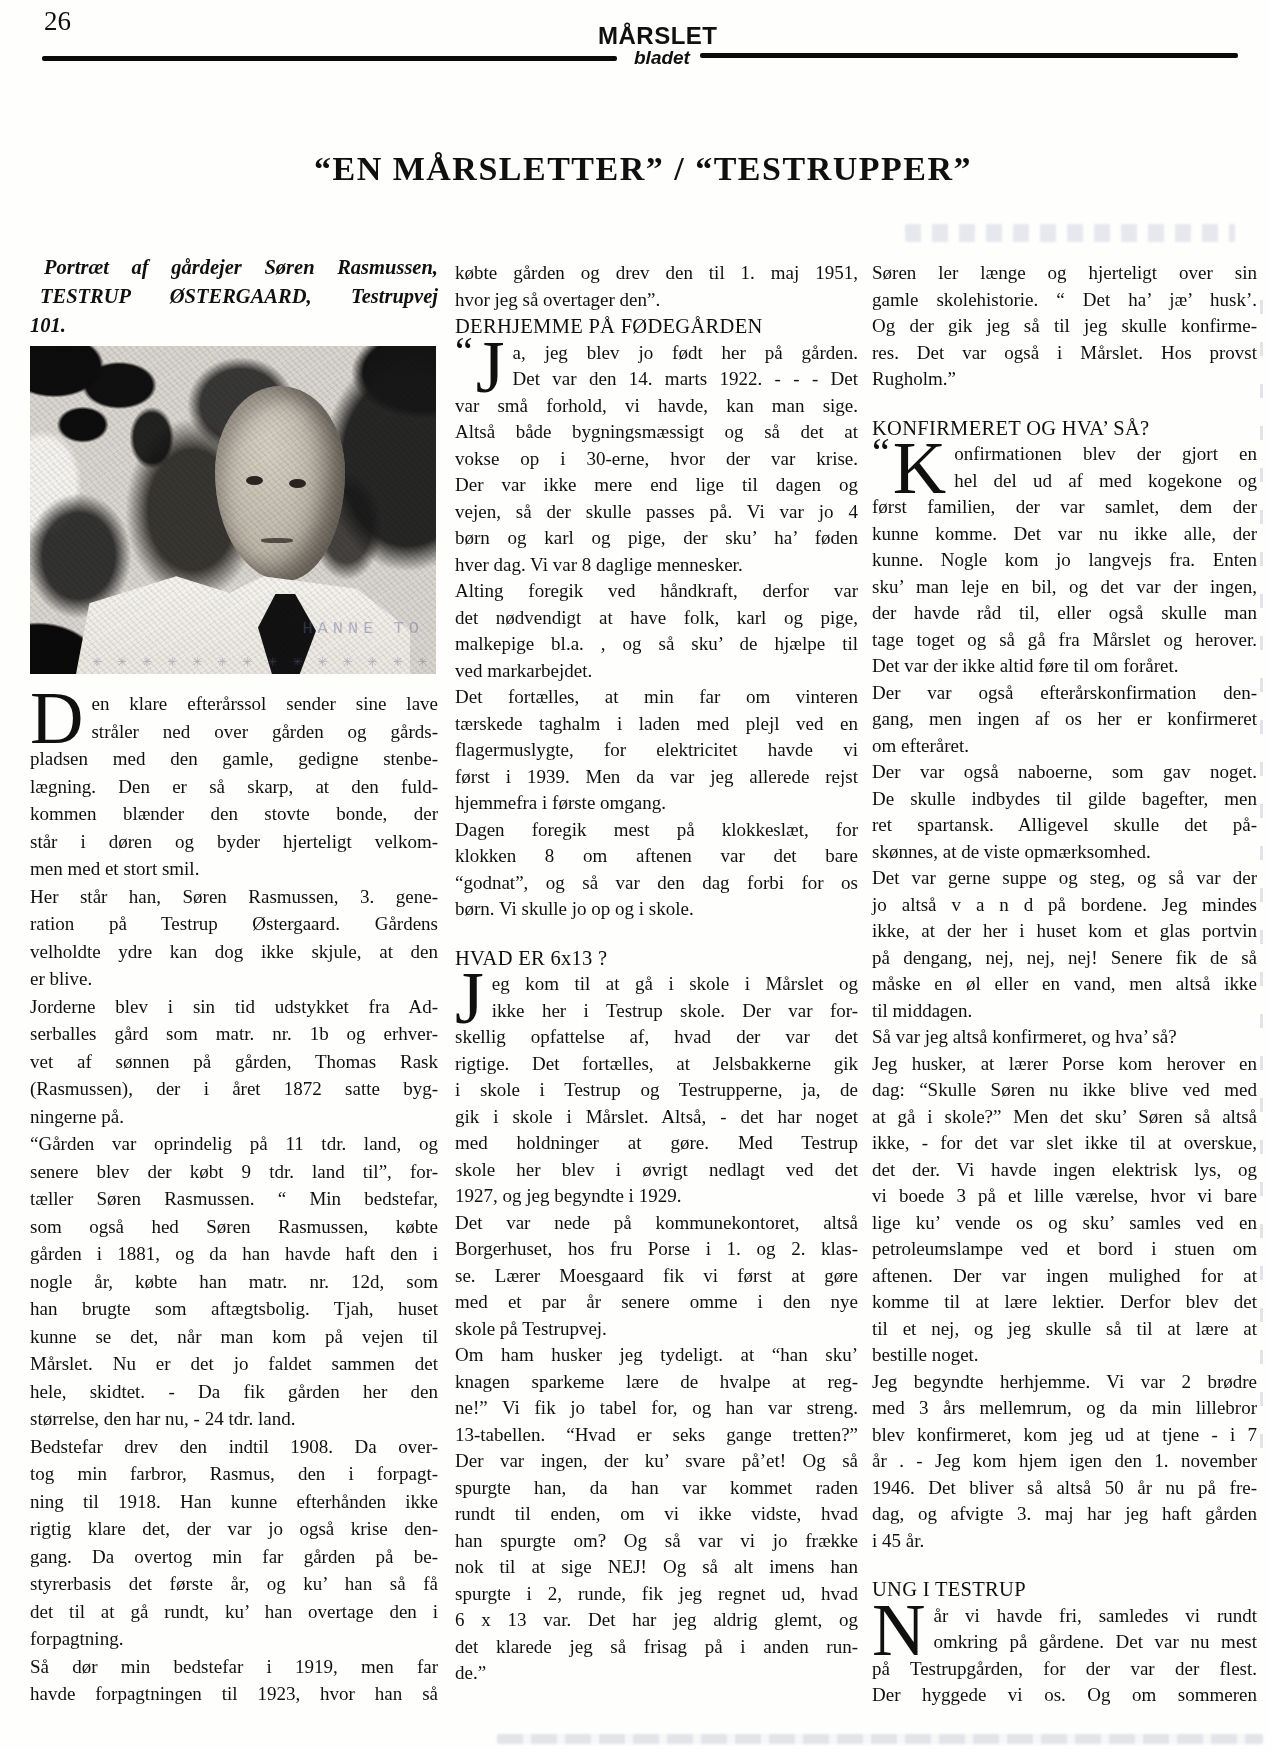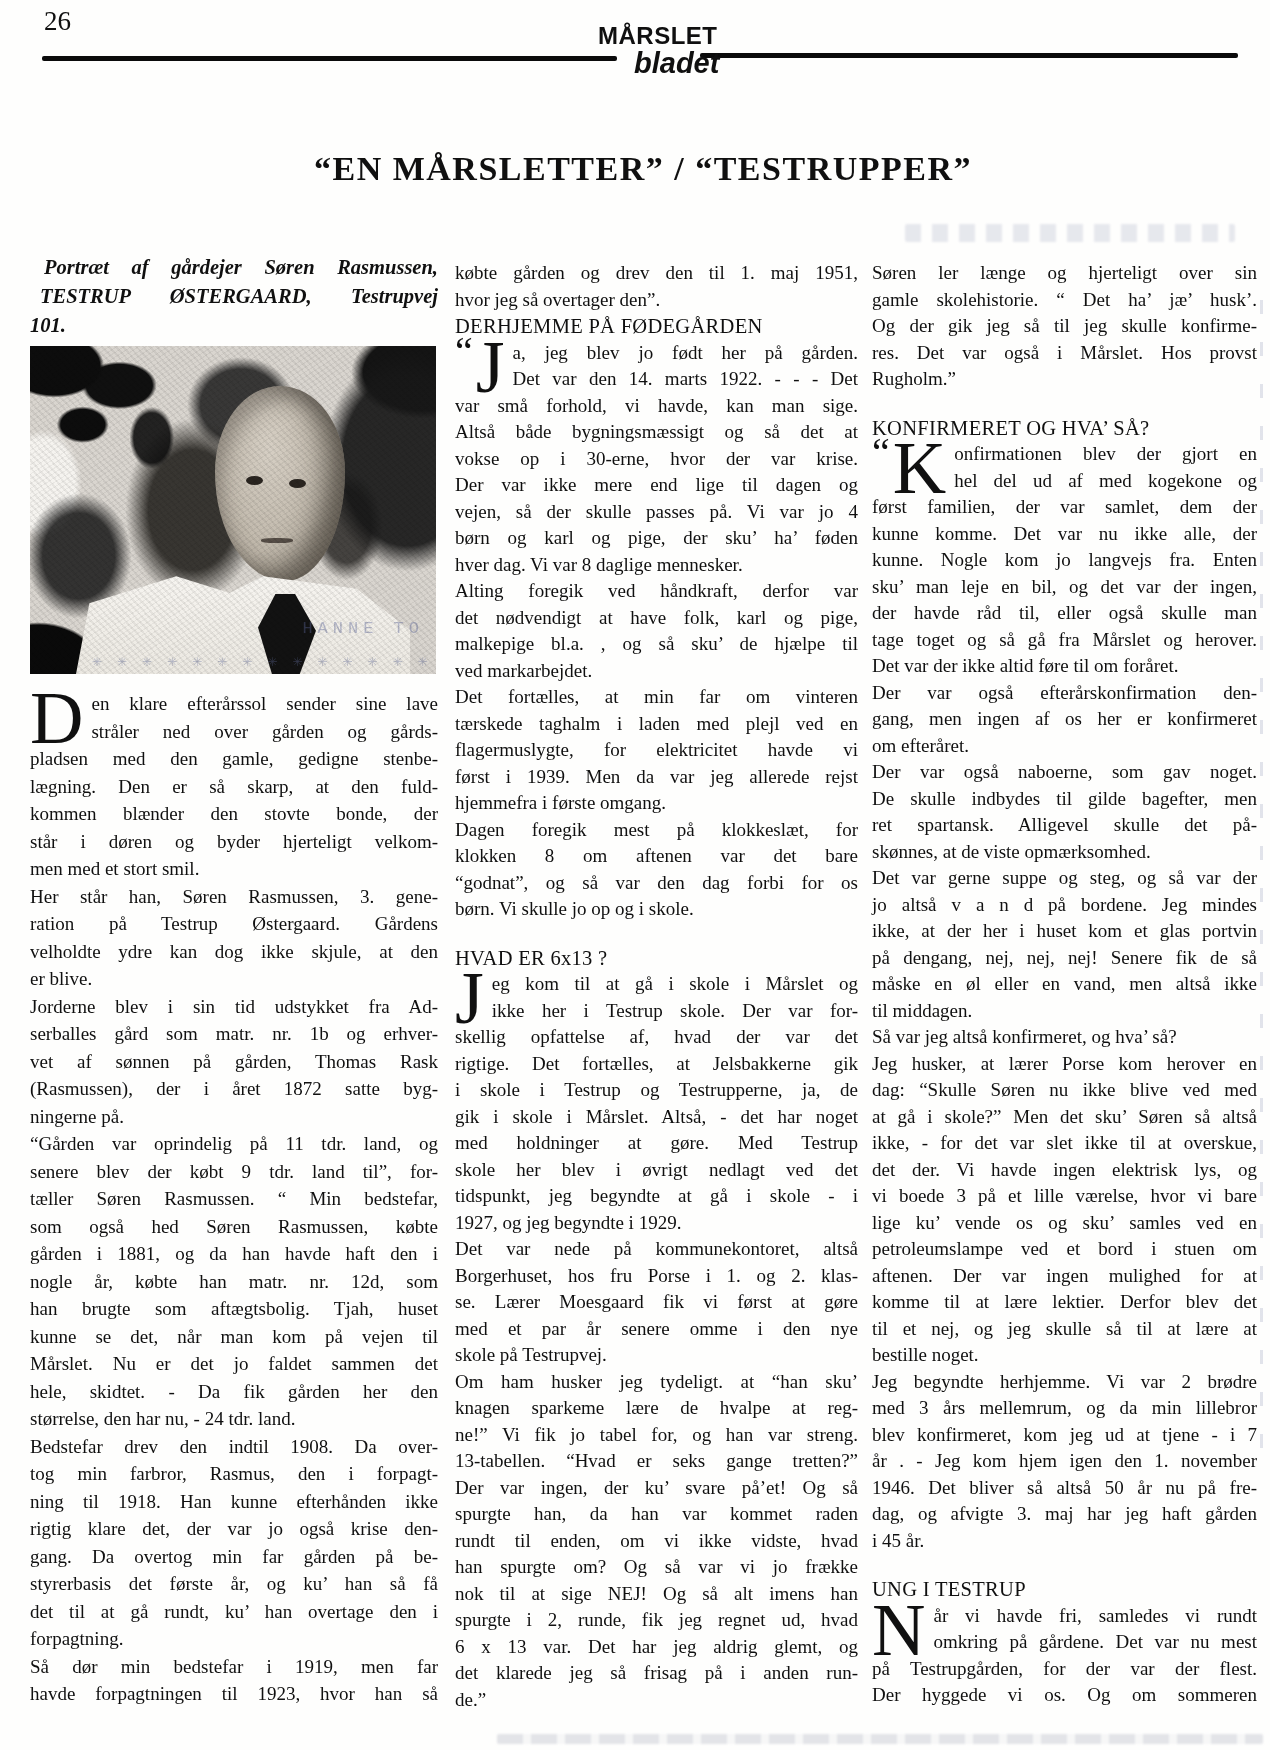--- a/index.html
+++ b/index.html
@@ -14,21 +14,21 @@
   .rule-left{left:42px;top:56px;width:575px;}
   .rule-right{left:700px;top:53px;width:538px;}
   .mh-title{
     position:absolute;left:598px;top:22px;
     font-family:"Liberation Sans","DejaVu Sans",sans-serif;
     font-weight:700;font-size:24px;letter-spacing:.5px;
   }
   .mh-sub{
     position:absolute;left:634px;top:47px;
     font-family:"Liberation Sans","DejaVu Sans",sans-serif;
-    font-style:italic;font-weight:700;font-size:29px;
+    font-style:italic;font-weight:700;font-size:19px;
   }
   .article-title{
     position:absolute;left:0;top:150px;width:1270px;text-align:center;
     font-size:34px;font-weight:700;letter-spacing:1.5px;padding-left:8px;
   }
   
   .col{position:absolute;}
   #col1{left:30px;top:253px;width:408px;}
   #col2{left:455px;top:260px;width:403px;}
   #col3{left:872px;top:260px;width:385px;}
@@ -248,21 +248,20 @@
         <span class="dc">J</span>
       </span>
       <div class="line">eg kom til at gå i skole i Mårslet og</div>
       <div class="line">ikke her i Testrup skole. Der var for-</div>
       <div class="line">skellig opfattelse af, hvad der var det</div>
       <div class="line">rigtige. Det fortælles, at Jelsbakkerne gik</div>
       <div class="line">i skole i Testrup og Testrupperne, ja, de</div>
       <div class="line">gik i skole i Mårslet. Altså, - det har noget</div>
       <div class="line">med holdninger at gøre. Med Testrup</div>
       <div class="line">skole her blev i øvrigt nedlagt ved det</div>
-      <div class="line">tidspunkt, jeg begyndte at gå i skole - i</div>
       <div class="line end">1927, og jeg begyndte i 1929.</div>
     </div>
     <div class="para">
       <div class="line">Det var nede på kommunekontoret, altså</div>
       <div class="line">Borgerhuset, hos fru Porse i 1. og 2. klas-</div>
       <div class="line">se. Lærer Moesgaard fik vi først at gøre</div>
       <div class="line">med et par år senere omme i den nye</div>
       <div class="line end">skole på Testrupvej.</div>
     </div>
     <div class="para">

